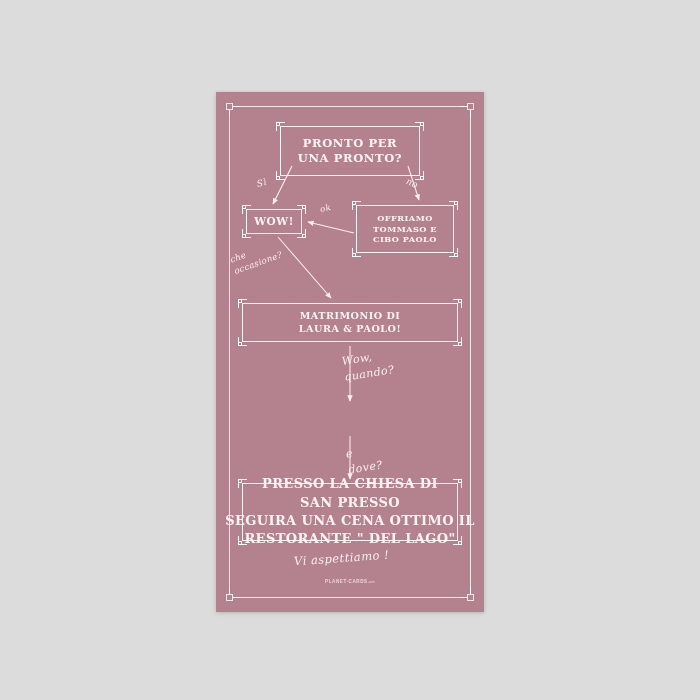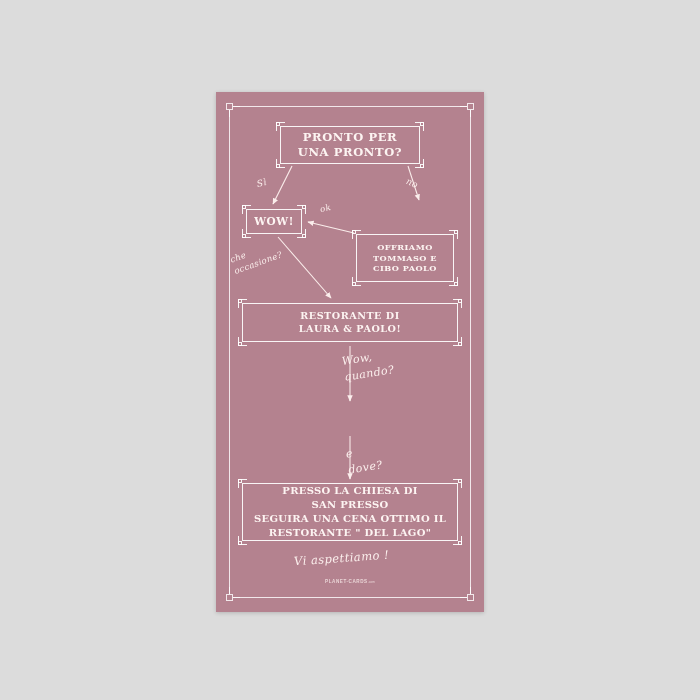--- a/index.html
+++ b/index.html
@@ -119,26 +119,26 @@
     line-height: 1.28;
     white-space: nowrap;
   }
 
   
   #box-title   .dline { font-size: 11.5px; }
   #box-wow     .dline { font-size: 10.5px; text-align: right; }
   #box-offer   .dline { font-size: 8.2px; }
   #box-wedding .dline { font-size: 9.6px; }
   #box-date    .dline { font-size: 9.4px; }
-  #box-venue   .dline { font-size: 10px; letter-spacing: 0.03em; line-height: 1.42; }
-
-  
-  #box-title   { left: 64px;  top: 34px;  width: 140px; height: 38px; }
+  #box-venue   .dline { font-size: 13px; letter-spacing: 0.03em; line-height: 1.42; }
+
+  
+  #box-title   { left: 64px;  top: 34px;  width: 140px; height: 50px; }
   #box-wow     { left: 30px;  top: 117px; width: 56px;  height: 25px; }
-  #box-offer   { left: 140px; top: 113px; width: 98px;  height: 48px; margin-top: 29px; }
+  #box-offer   { left: 140px; top: 113px; width: 98px;  height: 48px; }
   #box-wedding { left: 26px;  top: 211px; width: 216px; height: 39px; }
   #box-date    { left: 26px;  top: 313px; width: 216px; height: 26px; }
   #box-venue   { left: 26px;  top: 391px; width: 216px; height: 58px; }
 
   
   .script {
     position: absolute;
     font-family: "DejaVu Serif", serif;
     font-style: italic;
     color: #fbeeec;
@@ -270,21 +270,21 @@
       </span>
     <span class="corner c-tr">
         <i></i>
       </span>
     <span class="corner c-bl">
         <i></i>
       </span>
     <span class="corner c-br">
         <i></i>
       </span>
-    <span class="dline">RESTORANTE DI</span>
+    <span class="dline">MATRIMONIO DI</span>
     <span class="dline">LAURA &amp; PAOLO!</span>
   </div>
 
 
   <div class="dbox" id="box-venue">
     <span class="corner c-tl">
         <i></i>
       </span>
     <span class="corner c-tr">
         <i></i>

